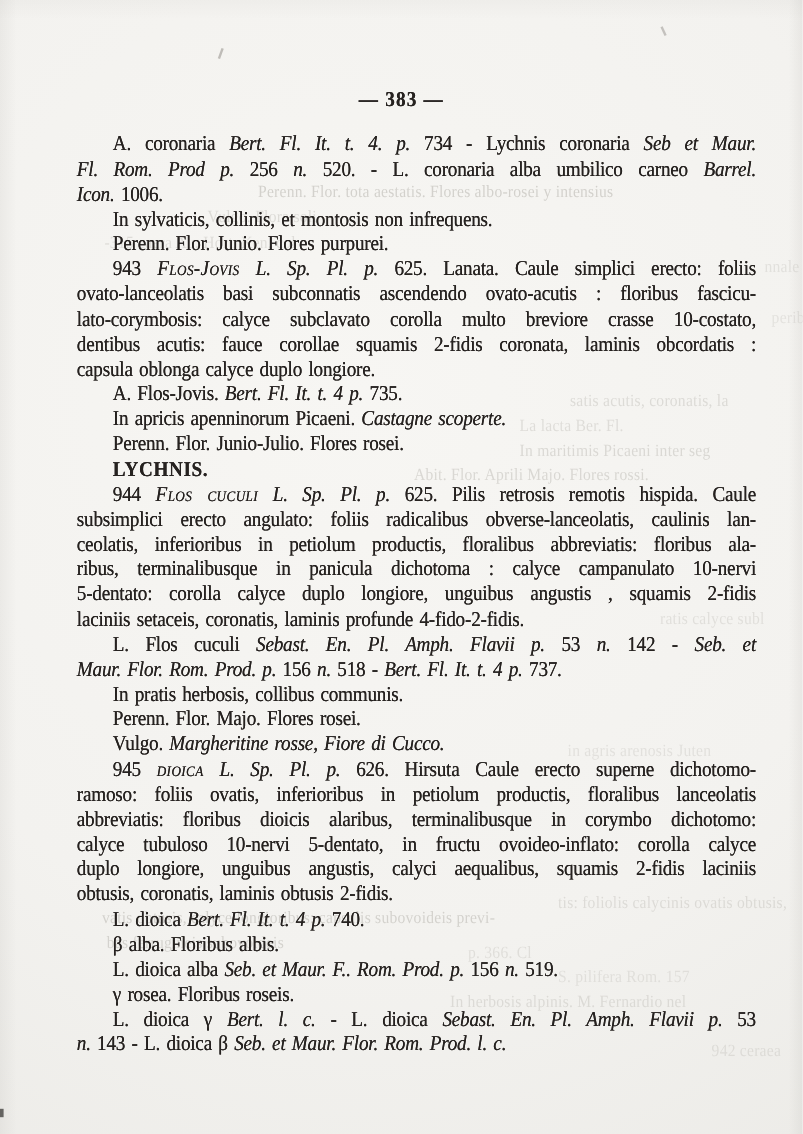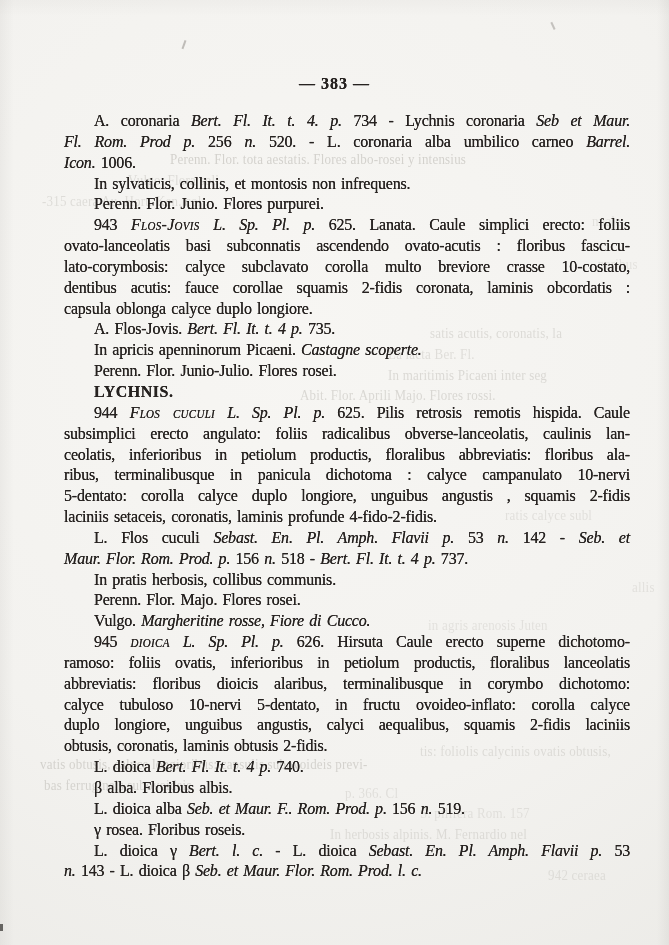--- a/index.html
+++ b/index.html
@@ -32,21 +32,21 @@
     letter-spacing:-0.2px;word-spacing:1.5px;
     text-shadow:0 0 .3px currentColor;
   }
   .line{min-height:20.84px;transform:scaleY(1.1);transform-origin:left center;white-space:normal;}
   .ind{text-indent:30px;}
   .jus{text-align:justify;text-align-last:justify;}
   .s-r{font-style:normal;}
   .s-i{font-style:italic;}
   .s-sc{font-style:italic;font-variant:small-caps;letter-spacing:.3px;}
   .s-b{font-weight:700;letter-spacing:.5px;}
-  .bleed-layer{position:absolute;inset:0;}
+  .bleed-layer{position:absolute;inset:0;margin-left:45px;}
   .bleed{
     position:absolute;font-size:13px;color:var(--ghost);
     filter:blur(.6px);white-space:nowrap;letter-spacing:.2px;
     transform:scaleY(1.1);transform-origin:left center;
   }
   .speck{position:absolute;background:#8a8680;}
   .speck.s1{left:183px;top:40px;width:1.5px;height:9px;transform:rotate(20deg);opacity:.5;}
   .speck.s2{left:552px;top:22px;width:1.5px;height:8px;transform:rotate(-25deg);opacity:.45;}
   .speck.s3{left:0;top:924px;width:3px;height:7px;opacity:.75;background:#3a3835;}
 </style>

